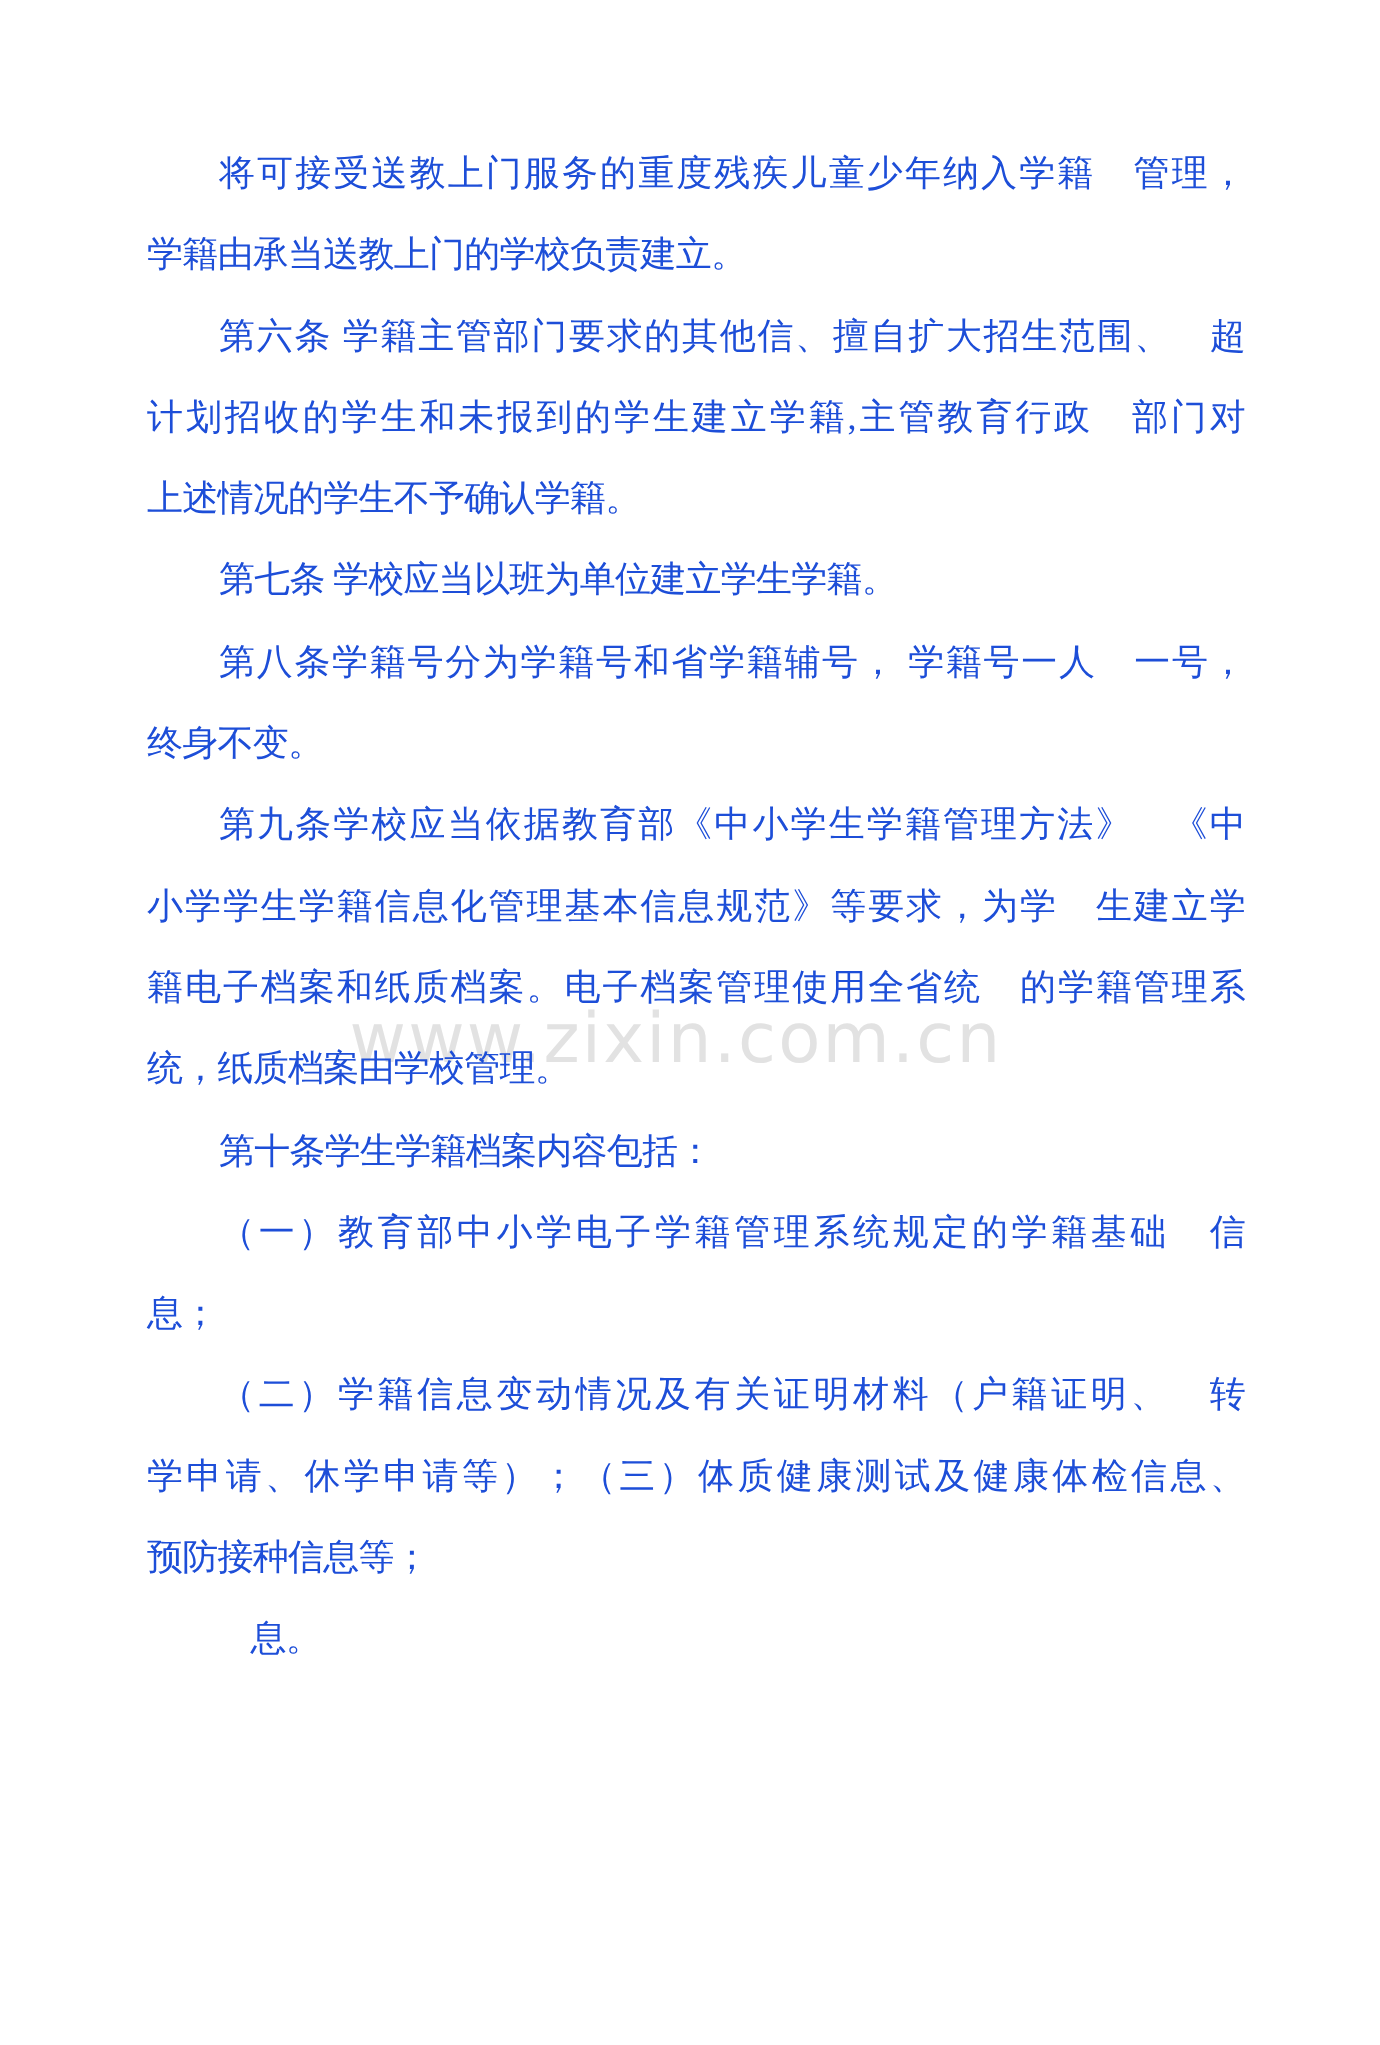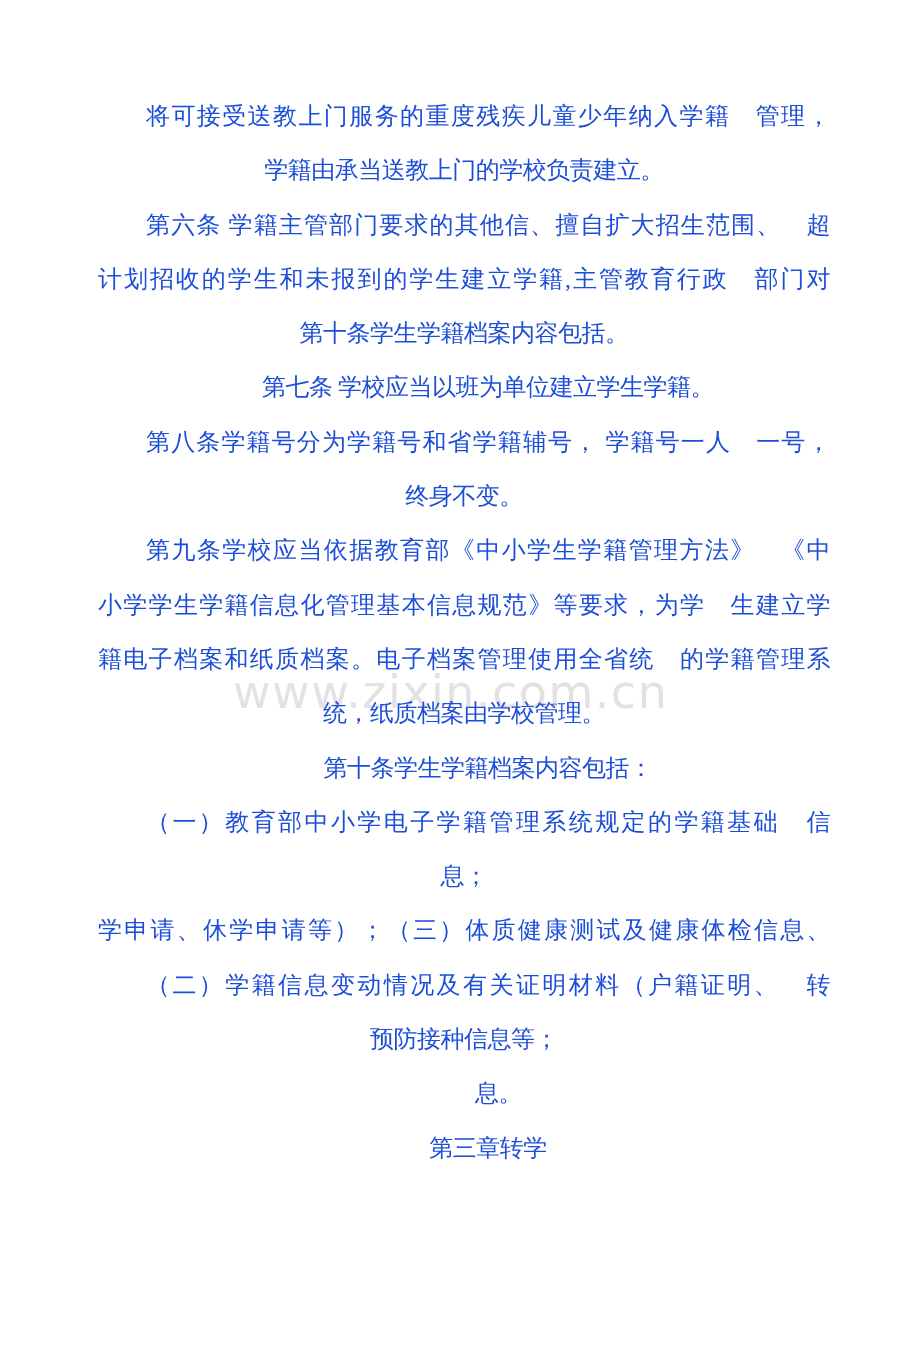--- a/index.html
+++ b/index.html
@@ -33,21 +33,21 @@
     top: 89px;
     width: 732px;
     z-index: 2;
     color: #1d4ed8;
     font-size: 24px;
     letter-spacing: -0.5px;
   }
   .line {
     height: 54.3px;
     line-height: 54.3px;
-    text-align: center;
+    text-align: left;
     overflow: visible;
   }
   .line.fill {
     text-align: justify;
     text-align-last: justify;
   }
   .line.indent {
     text-indent: 48px;
   }
   .line.indent2 {
@@ -59,31 +59,30 @@
 
 <div class="page">
 
   <div class="watermark">www.zixin.com.cn</div>
 
   <div class="content">
     <div class="line indent fill">将可接受送教上门服务的重度残疾儿童少年纳入学籍　管理，</div>
     <div class="line">学籍由承当送教上门的学校负责建立。</div>
     <div class="line indent fill">第六条 学籍主管部门要求的其他信、擅自扩大招生范围、　超</div>
     <div class="line fill">计划招收的学生和未报到的学生建立学籍,主管教育行政　部门对</div>
-    <div class="line">第十条学生学籍档案内容包括。</div>
+    <div class="line">上述情况的学生不予确认学籍。</div>
     <div class="line indent">第七条 学校应当以班为单位建立学生学籍。</div>
     <div class="line indent fill">第八条学籍号分为学籍号和省学籍辅号， 学籍号一人　一号，</div>
     <div class="line">终身不变。</div>
     <div class="line indent fill">第九条学校应当依据教育部《中小学生学籍管理方法》　《中</div>
     <div class="line fill">小学学生学籍信息化管理基本信息规范》等要求，为学　生建立学</div>
     <div class="line fill">籍电子档案和纸质档案。电子档案管理使用全省统　的学籍管理系</div>
     <div class="line">统，纸质档案由学校管理。</div>
     <div class="line indent">第十条学生学籍档案内容包括：</div>
     <div class="line indent fill">（一）教育部中小学电子学籍管理系统规定的学籍基础　信</div>
     <div class="line">息；</div>
+    <div class="line indent fill">（二）学籍信息变动情况及有关证明材料（户籍证明、　转</div>
     <div class="line fill">学申请、休学申请等）；（三）体质健康测试及健康体检信息、</div>
-    <div class="line indent fill">（二）学籍信息变动情况及有关证明材料（户籍证明、　转</div>
     <div class="line">预防接种信息等；</div>
     <div class="line indent2">息。</div>
-    <div class="line indent">第三章转学</div>
   </div>
 
 </div>
 
 </body></html>

